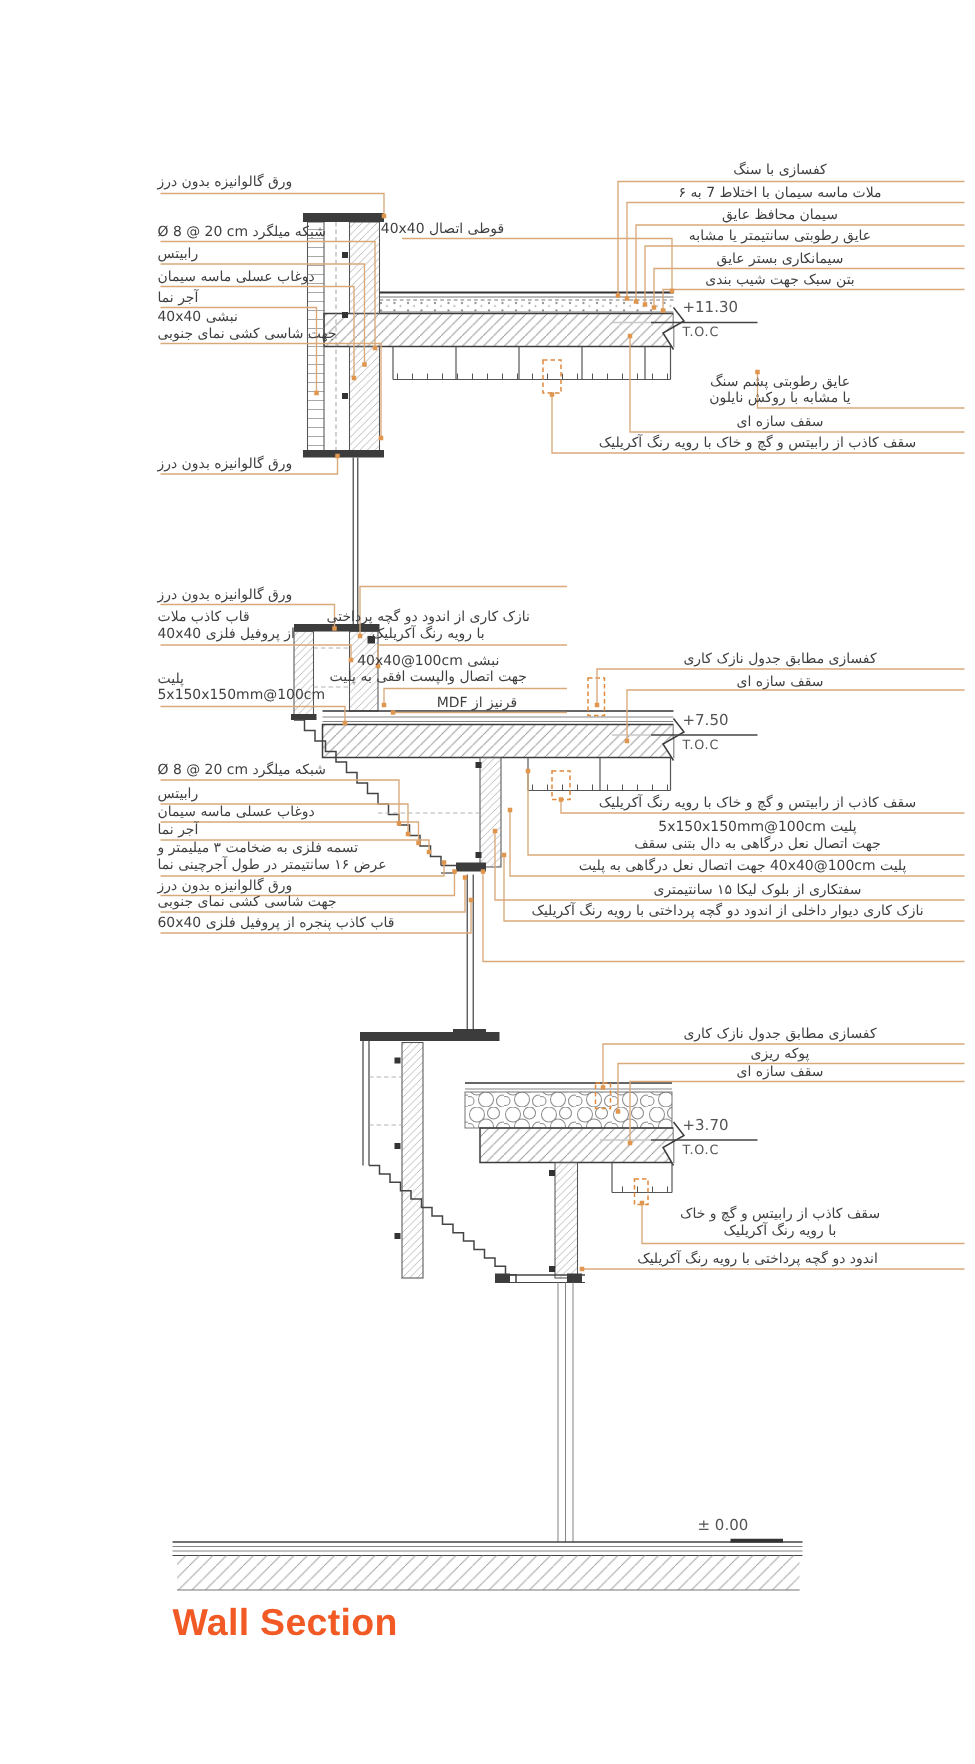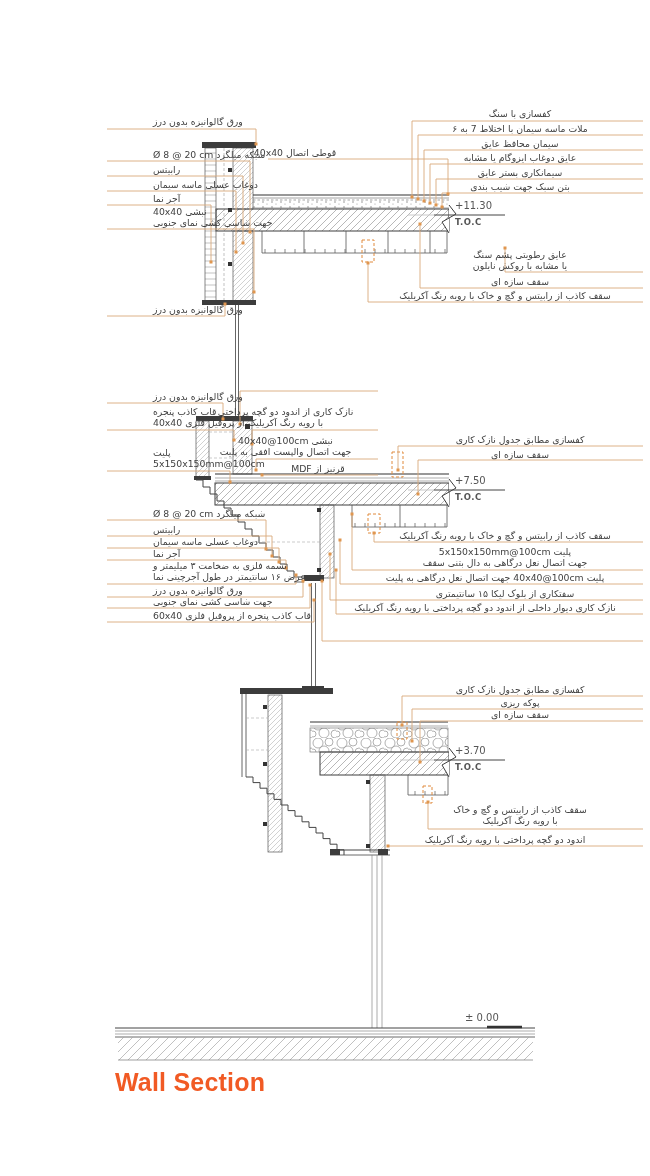--- a/index.html
+++ b/index.html
@@ -1,24 +1,24 @@
 <!DOCTYPE html>
 <html><head>
 <meta charset="utf-8">
 <style>
   html,body{margin:0;padding:0;background:#ffffff;}
   #page{position:relative;width:650px;height:1176px;background:#fff;overflow:hidden;
         font-family:"DejaVu Sans",sans-serif;}
   #page svg{position:absolute;left:0;top:0;}
   .ann{position:absolute;font-size:9.3px;line-height:11px;color:#3f3f3f;
        white-space:pre-line;direction:rtl;}
-  .annL{text-align:left;width:200px;margin-left:48px;}
+  .annL{text-align:left;width:200px;}
   .annR{text-align:center;}
   .elev{position:absolute;font-size:10px;color:#555;direction:ltr;}
-  .datum{font-size:8.5px;letter-spacing:.5px;font-weight:bold;}
+  .datum{font-size:8.5px;letter-spacing:.5px;}
   #title{position:absolute;left:115px;top:1068px;font-size:25px;font-weight:bold;
          color:#f15a24;font-family:"Liberation Sans","DejaVu Sans",sans-serif;
          letter-spacing:.2px;}
 </style>
 </head>
 <body>
 
 <div id="page">
 
 <svg width="650" height="1176" viewBox="0 0 650 1176">
@@ -295,38 +295,38 @@
 
 <div class="ann annL" style="left:105px;top:116px">ورق گالوانیزه بدون درز</div>
 <div class="ann annL" style="left:105px;top:149px">شبکه میلگرد Ø 8 @ 20 cm</div>
 <div class="ann annL" style="left:105px;top:164px">رابیتس</div>
 <div class="ann annL" style="left:105px;top:179px">دوغاب عسلی ماسه سیمان</div>
 <div class="ann annL" style="left:105px;top:193px">آجر نما</div>
 <div class="ann annL" style="left:105px;top:206px">نبشی 40x40
 جهت شاسی کشی نمای جنوبی</div>
 <div class="ann annL" style="left:105px;top:304px">ورق گالوانیزه بدون درز</div>
 <div class="ann annL" style="left:105px;top:391px">ورق گالوانیزه بدون درز</div>
-<div class="ann annL" style="left:105px;top:406px">قاب کاذب پنجره
+<div class="ann annL" style="left:105px;top:406px">قاب کاذب ملات
 از پروفیل فلزی 40x40</div>
 <div class="ann annL" style="left:105px;top:447px">پلیت
 5x150x150mm@100cm</div>
 <div class="ann annL" style="left:105px;top:508px">شبکه میلگرد Ø 8 @ 20 cm</div>
 <div class="ann annL" style="left:105px;top:524px">رابیتس</div>
 <div class="ann annL" style="left:105px;top:536px">دوغاب عسلی ماسه سیمان</div>
 <div class="ann annL" style="left:105px;top:548px">آجر نما</div>
 <div class="ann annL" style="left:105px;top:560px">تسمه فلزی به ضخامت ۳ میلیمتر و
 عرض ۱۶ سانتیمتر در طول آجرچینی نما</div>
 <div class="ann annL" style="left:105px;top:585px">ورق گالوانیزه بدون درز</div>
 <div class="ann annL" style="left:105px;top:596px">جهت شاسی کشی نمای جنوبی</div>
 <div class="ann annL" style="left:105px;top:610px">قاب کاذب پنجره از پروفیل فلزی 60x40</div>
 
 <div class="ann annR" style="right:5px;top:108px;width:250px">کفسازی با سنگ</div>
 <div class="ann annR" style="right:5px;top:123px;width:250px">ملات ماسه سیمان با اختلاط 7 به ۶</div>
 <div class="ann annR" style="right:5px;top:138px;width:250px">سیمان محافظ عایق</div>
-<div class="ann annR" style="right:5px;top:152px;width:250px">عایق دوغاب ایزوگام یا مشابه</div>
+<div class="ann annR" style="right:5px;top:152px;width:250px">عایق رطوبتی سانتیمتر یا مشابه</div>
 <div class="ann annR" style="right:5px;top:167px;width:250px">سیمانکاری بستر عایق</div>
 <div class="ann annR" style="right:5px;top:181px;width:250px">بتن سبک جهت شیب بندی</div>
 <div class="ann annR" style="right:310px;top:147px;width:90px">قوطی اتصال 40x40</div>
 <div class="ann annR" style="right:5px;top:249px;width:250px">عایق رطوبتی پشم سنگ
 یا مشابه با روکش نایلون</div>
 <div class="ann annR" style="right:5px;top:276px;width:250px">سقف سازه ای</div>
 <div class="ann annR" style="right:5px;top:290px;width:280px">سقف کاذب از رابیتس و گچ و خاک با رویه رنگ آکریلیک</div>
 
 <div class="ann annR" style="right:272px;top:406px;width:185px">نازک کاری از اندود دو گچه پرداختی
 با رویه رنگ آکریلیک</div>

